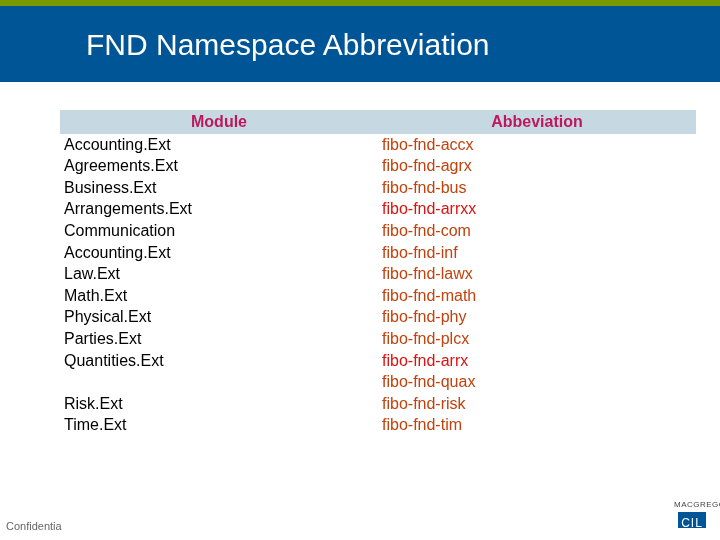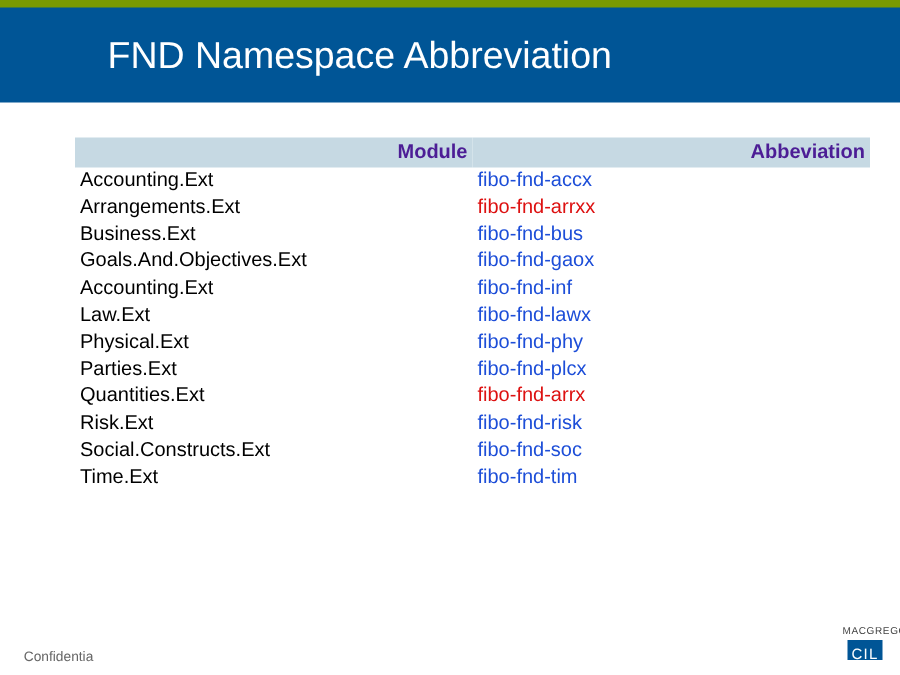--- a/index.html
+++ b/index.html
@@ -26,43 +26,42 @@
     bottom: 0;
   }
 
   table {
     width: 100%;
     border-collapse: collapse;
     font-size: 16px;
     line-height: 1.35;
   }
   th {
-    text-align: right;
+    text-align: center;
     font-weight: 700;
     background: #c6d9e3;
-    color: #4c1d95;
-    padding: 1px 4px;
+    color: #be185d;
+    padding: 1px 16px;
   }
   td {
     padding: 0 4px;
     vertical-align: top;
     color: #000;
   }
-  td.abbr { color: #1d4ed8; }
+  td.abbr { color: #c2410c; }
   td.abbr.red { color: #d11; }
   td.mod { width: 50%; }
   td.abbr { width: 50%; }
 
   .confidential {
     position: absolute;
     left: 6px;
     bottom: 8px;
     font-size: 11px;
     color: #666;
-    margin-left: 13px;
   }
 
   .logo {
     position: absolute;
     right: 8px;
     bottom: 2px;
     width: 40px;
     height: 40px;
   }
   .logo .box {
@@ -99,58 +98,66 @@
         <th>Module</th>
         <th>Abbeviation</th>
       </tr>
     </thead>
     <tbody id="tbody">
         <tr>
           <td class="mod">Accounting.Ext</td>
           <td class="abbr">fibo-fnd-accx</td>
         </tr>
         <tr>
-          <td class="mod">Arrangements.Ext</td>
-          <td class="abbr red">fibo-fnd-arrxx</td>
+          <td class="mod">Agreements.Ext</td>
+          <td class="abbr">fibo-fnd-agrx</td>
         </tr>
         <tr>
           <td class="mod">Business.Ext</td>
           <td class="abbr">fibo-fnd-bus</td>
         </tr>
         <tr>
-          <td class="mod">Goals.And.Objectives.Ext</td>
-          <td class="abbr">fibo-fnd-gaox</td>
+          <td class="mod">Arrangements.Ext</td>
+          <td class="abbr red">fibo-fnd-arrxx</td>
+        </tr>
+        <tr>
+          <td class="mod">Communication</td>
+          <td class="abbr">fibo-fnd-com</td>
         </tr>
         <tr>
           <td class="mod">Accounting.Ext</td>
           <td class="abbr">fibo-fnd-inf</td>
         </tr>
         <tr>
           <td class="mod">Law.Ext</td>
           <td class="abbr">fibo-fnd-lawx</td>
+        </tr>
+        <tr>
+          <td class="mod">Math.Ext</td>
+          <td class="abbr">fibo-fnd-math</td>
         </tr>
         <tr>
           <td class="mod">Physical.Ext</td>
           <td class="abbr">fibo-fnd-phy</td>
         </tr>
         <tr>
           <td class="mod">Parties.Ext</td>
           <td class="abbr">fibo-fnd-plcx</td>
         </tr>
         <tr>
           <td class="mod">Quantities.Ext</td>
           <td class="abbr red">fibo-fnd-arrx</td>
         </tr>
         <tr>
+          <td class="mod"></td>
+          <td class="abbr">fibo-fnd-quax</td>
+        </tr>
+        <tr>
           <td class="mod">Risk.Ext</td>
           <td class="abbr">fibo-fnd-risk</td>
-        </tr>
-        <tr>
-          <td class="mod">Social.Constructs.Ext</td>
-          <td class="abbr">fibo-fnd-soc</td>
         </tr>
         <tr>
           <td class="mod">Time.Ext</td>
           <td class="abbr">fibo-fnd-tim</td>
         </tr>
       </tbody>
   </table>
 </div>
 
 <div class="confidential">Confidentia</div>

